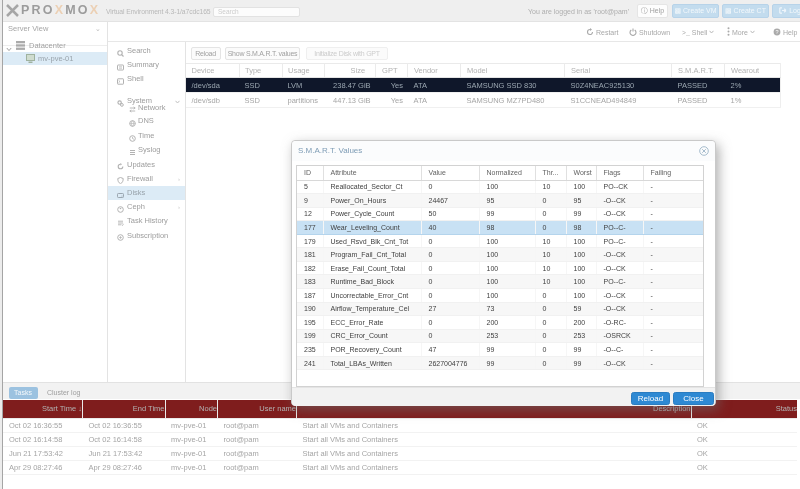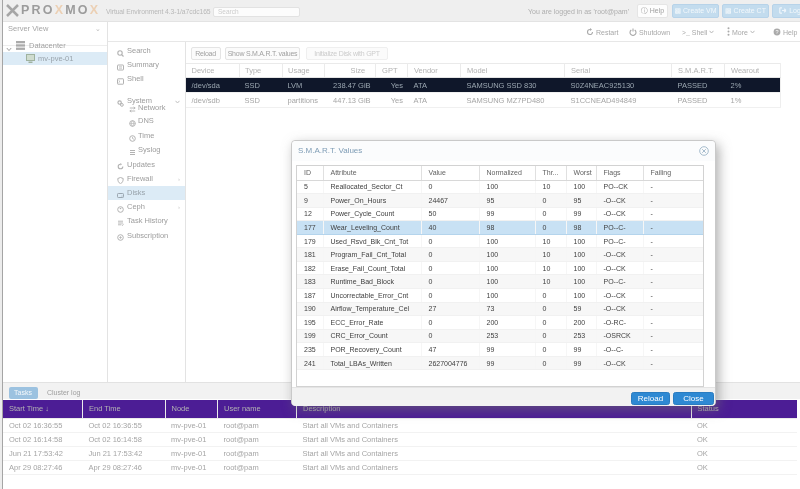--- a/index.html
+++ b/index.html
@@ -73,22 +73,22 @@
 
 #bottom { left:3px; top:382px; width:797px; height:107px; background:#fff;
   border-top:1px solid #e2e2e2; }
 #tabbar { left:0; top:0; width:797px; height:16px; background:#f2f2f2; }
 #taskstab { left:5.5px; top:4px; width:29px; height:11.5px; background:#9cc2e0;
   border-radius:2px; color:#f4f8fb; font-size:7px; text-align:center;
   line-height:11.5px; }
 #clustertab { left:44px; top:4px; font-size:7px; color:#9e9e9e; line-height:11.5px; }
 #ttable { left:0; top:16.5px; width:794px; }
 #ttable th { height:19px; font-size:7.5px; color:#b3b3b3; font-weight:normal;
-  text-align:left; padding:0 0 0 6px; border:1px solid #ebebeb; border-top:none;
-  background:#4c1d95; overflow:hidden; white-space:nowrap;}
+  text-align:right; padding:0 0 0 6px; border:1px solid #ebebeb; border-top:none;
+  background:#7f1d1d; overflow:hidden; white-space:nowrap;}
 #ttable th:first-child { border-left:none; }
 #ttable th:last-child { border-right:none; }
 #ttable td { height:14px; font-size:7.5px; color:#a5a5a5; padding:0 0 0 6px;
   border-bottom:1px solid #f2f2f2; overflow:hidden; white-space:nowrap; }
 
 #modal { left:243px; top:140px; width:425px; height:266px; background:#fff;
   border:1px solid #c9c9c9; border-radius:4px;
   box-shadow:3px 4px 12px rgba(110,110,110,0.55); z-index:10;margin-left:48px; }
 #mhead { left:0; top:0; width:423px; height:20px; background:#fbfcfd;
   border-radius:4px 4px 0 0; font-size:8px; color:#7e9cb5; line-height:20px;

